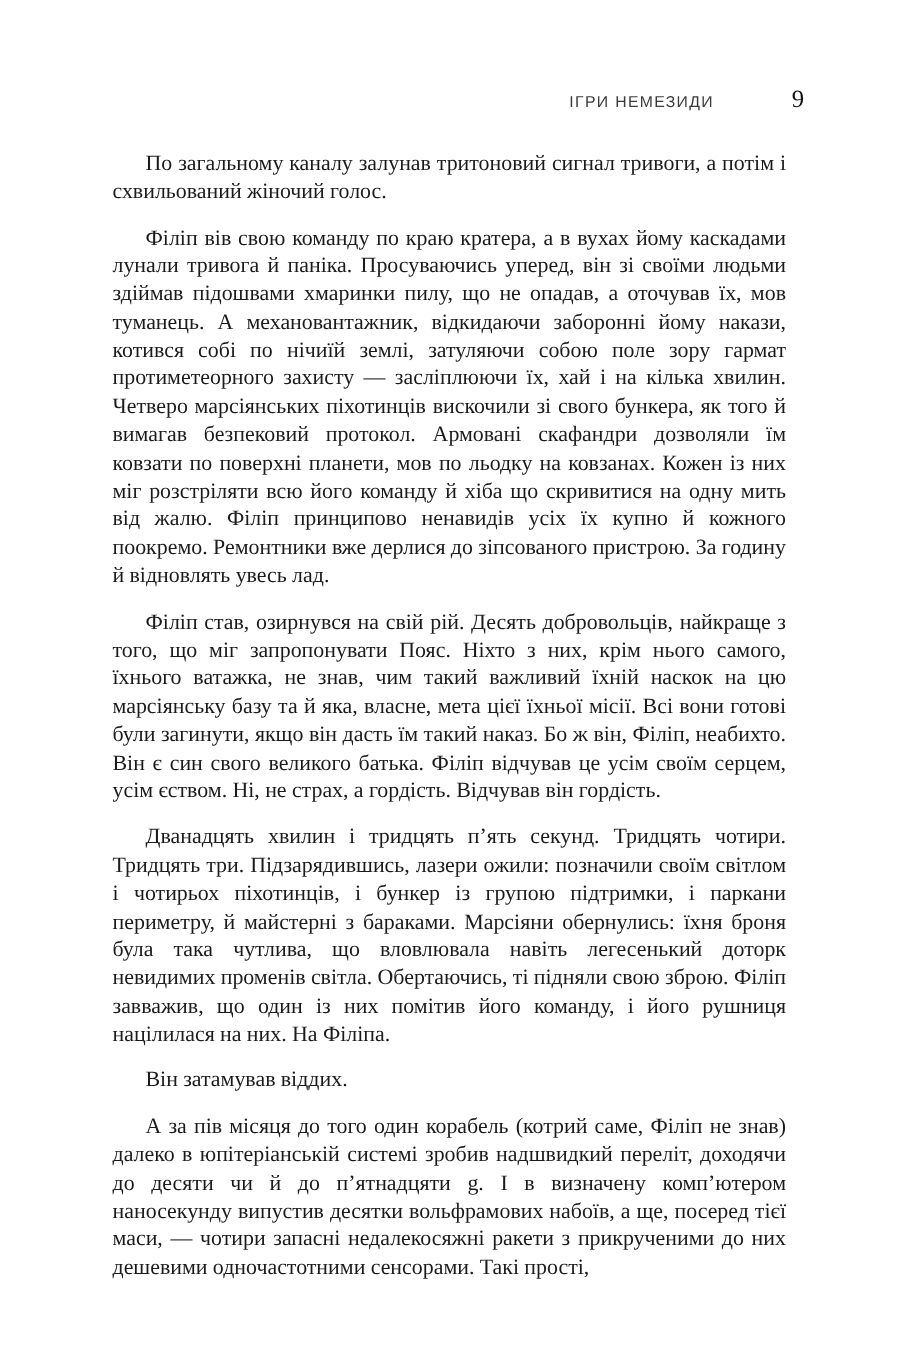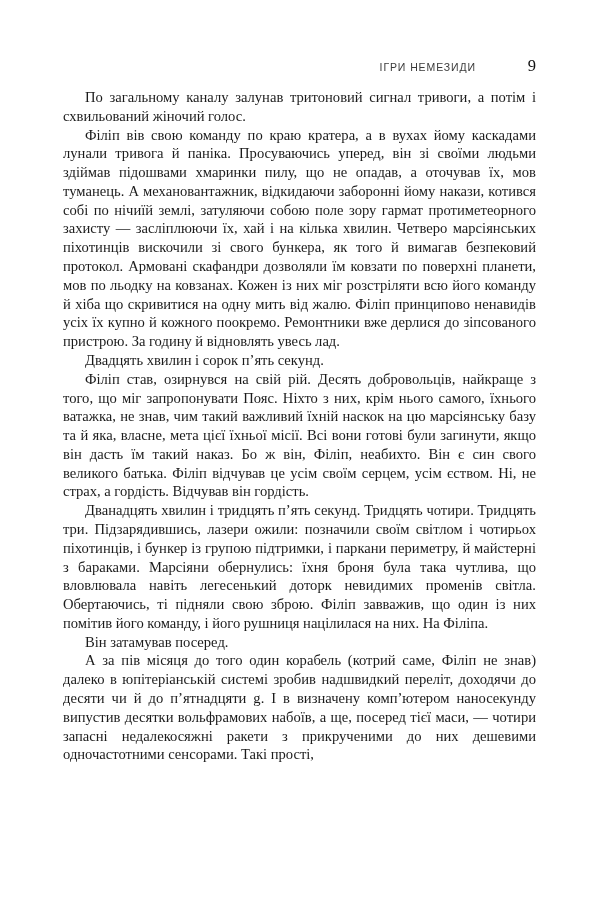--- a/index.html
+++ b/index.html
@@ -54,21 +54,21 @@
 
   
   .textblock {
     position: absolute;
     left: 63px;
     top: 88px;
     width: 473px;
   }
 
   p.para {
-    margin: 0;
+    margin: 12px;
     text-indent: 22px;
     text-align: justify;
     text-justify: inter-word;
     font-size: 14.6px;
     line-height: 18.78px;
     hyphens: manual;
     word-spacing: -0.1px;
   }
 
   
@@ -80,20 +80,19 @@
 <div class="page">
 
   <div class="running-head">
     <span class="running-head-title">ІГРИ НЕМЕЗИДИ</span>
     <span class="running-head-folio">9</span>
   </div>
 
   <div class="textblock">
     <p class="para">По загальному каналу залунав тритоновий сигнал тривоги, а потім і схвильований жіночий голос.</p>
     <p class="para">Філіп вів свою команду по краю кратера, а в вухах йому каскадами лунали тривога й паніка. Просуваючись уперед, він зі своїми людьми здіймав підошвами хмаринки пилу, що не опадав, а оточував їх, мов туманець. А механовантажник, відкидаючи заборонні йому накази, котився собі по нічиїй землі, затуляючи собою поле зору гармат протиметеорного захисту — засліплюючи їх, хай і на кілька хвилин. Четверо марсіянських піхотинців вискочили зі свого бункера, як того й вимагав безпековий протокол. Армовані скафандри дозволяли їм ковзати по поверхні планети, мов по льодку на ковзанах. Кожен із них міг розстріляти всю його команду й хіба що скривитися на одну мить від жалю. Філіп принципово ненавидів усіх їх купно й кожного поокремо. Ремонтники вже дерлися до зіпсованого пристрою. За годину й відновлять увесь лад.</p>
-    <p class="para">Двадцять хвилин і сорок п’ять секунд.</p>
     <p class="para">Філіп став, озирнувся на свій рій. Десять добровольців, найкраще з того, що міг запропонувати Пояс. Ніхто з них, крім нього самого, їхнього ватажка, не знав, чим такий важливий їхній наскок на цю марсіянську базу та й яка, власне, мета цієї їхньої місії. Всі вони готові були загинути, якщо він дасть їм такий наказ. Бо ж він, Філіп, неабихто. Він є син свого великого батька. Філіп відчував це усім своїм серцем, усім єством. Ні, не страх, а гордість. Відчував він гордість.</p>
     <p class="para">Дванадцять хвилин і тридцять п’ять секунд. Тридцять чотири. Тридцять три. Підзарядившись, лазери ожили: позначили своїм світлом і чотирьох піхотинців, і бункер із групою підтримки, і паркани периметру, й майстерні з бараками. Марсіяни обернулись: їхня броня була така чутлива, що вловлювала навіть легесенький доторк невидимих променів світла. Обертаючись, ті підняли свою зброю. Філіп завважив, що один із них помітив його команду, і його рушниця націлилася на них. На Філіпа.</p>
-    <p class="para">Він затамував посеред.</p>
+    <p class="para">Він затамував віддих.</p>
     <p class="para">А за пів місяця до того один корабель (котрий саме, Філіп не знав) далеко в юпітеріанській системі зробив надшвидкий переліт, доходячи до десяти чи й до п’ятнадцяти g. І в визначену комп’ютером наносекунду випустив десятки вольфрамових набоїв, а ще, посеред тієї маси, — чотири запасні недалекосяжні ракети з прикрученими до них дешевими одночастотними сенсорами. Такі прості,</p>
   </div>
 
 </div>
 
 </body></html>

